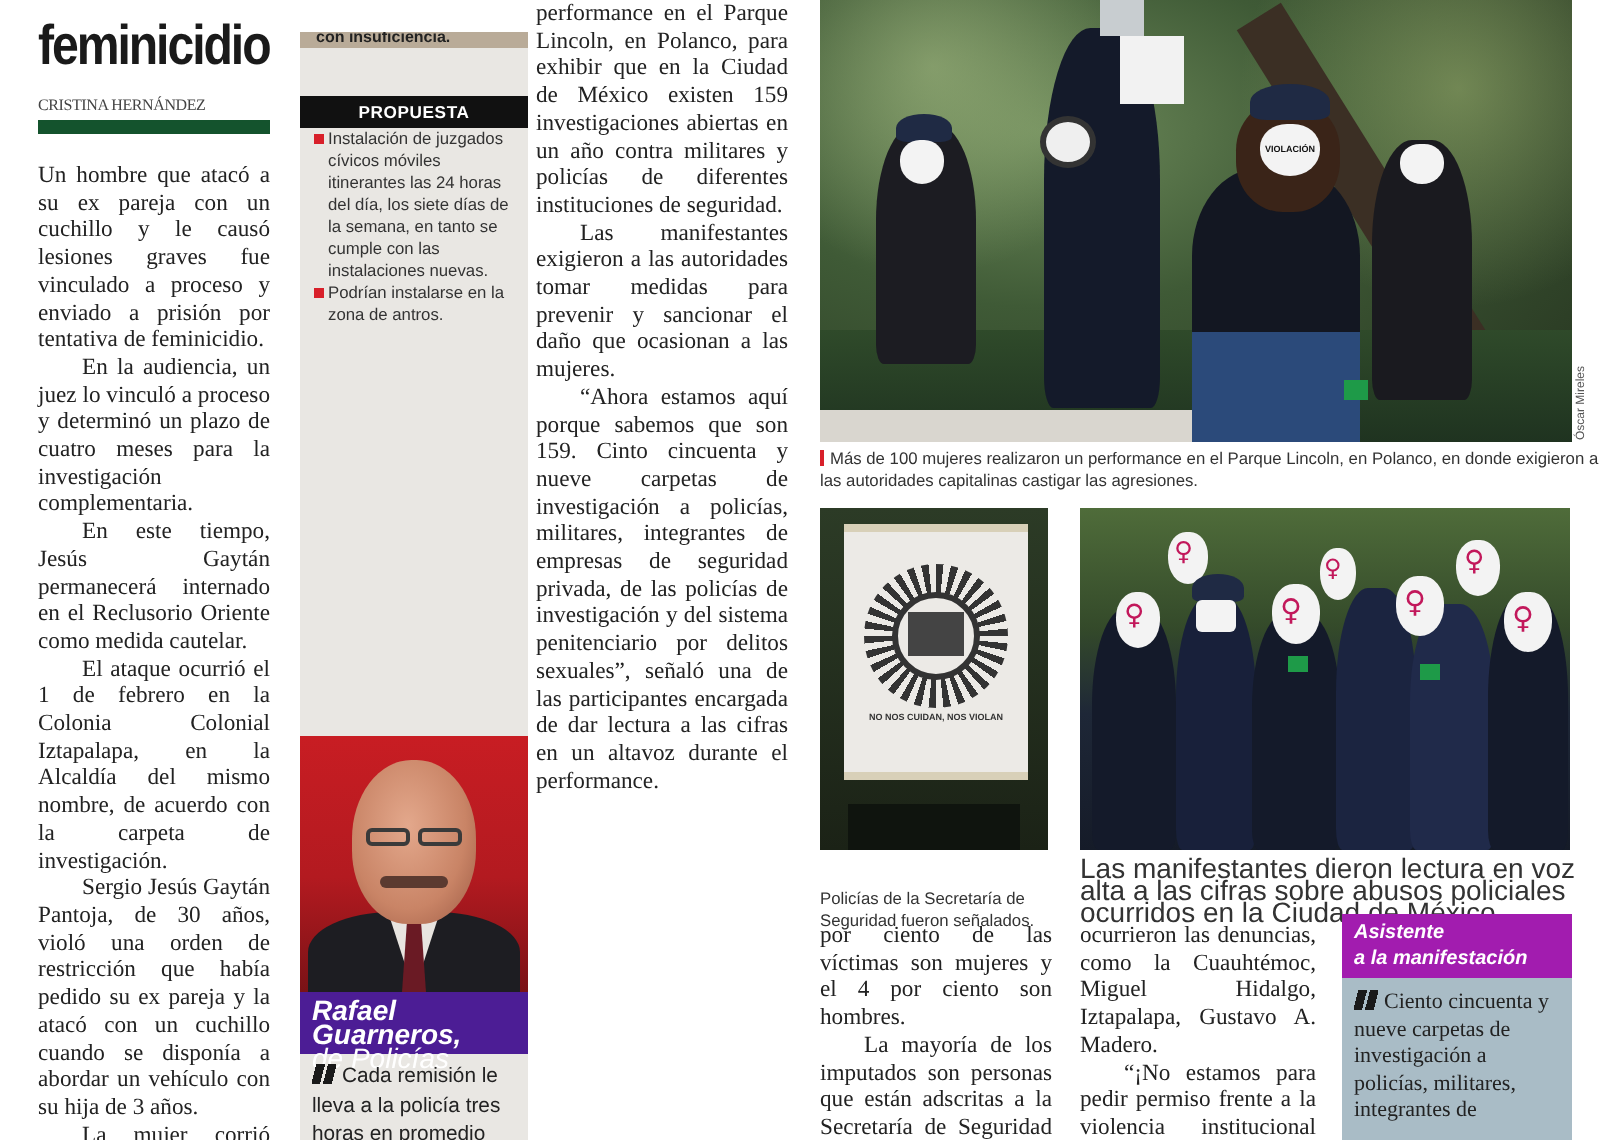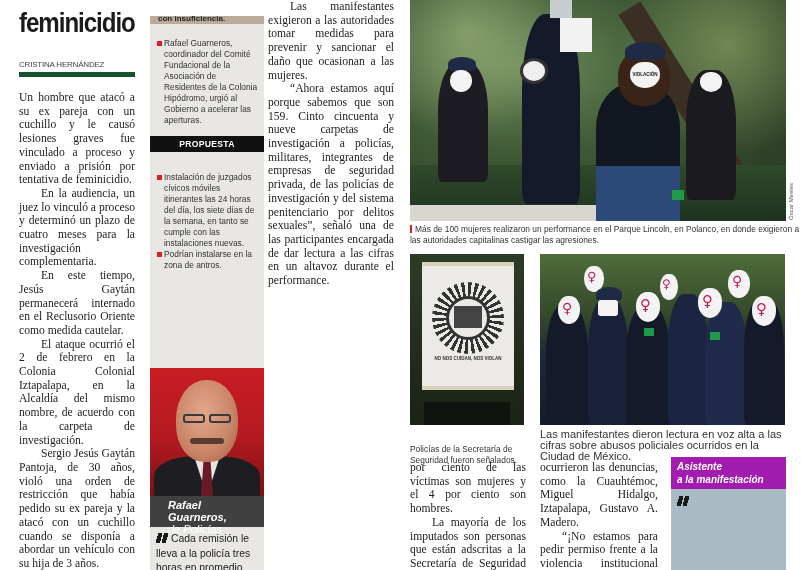--- a/index.html
+++ b/index.html
@@ -6,50 +6,50 @@
   html, body { width: 806px; height: 570px; overflow: hidden; background: #ffffff; }
   body { position: relative; font-family: "Liberation Serif", serif; color: #1f1f1f; }
 
   .serif-body { font-family: "Liberation Serif", serif; font-size: 11.6px; line-height: 13.7px; color: #222; text-align: justify; hyphens: manual; }
   .serif-body p { text-indent: 0; }
   .serif-body p.indent { text-indent: 22px; }
 
   
   #col1 { position: absolute; left: 19px; top: 0; width: 116px; }
   #headline { font-family: "Liberation Sans", sans-serif; font-weight: bold; font-size: 28px; letter-spacing: -1.2px; color: #1a1a1a; line-height: 34px; margin-top: 6px; transform: scaleX(0.86); transform-origin: left; white-space: nowrap; }
-  #byline { font-family: Liberation Sans, sans-serif; font-size: 8px; letter-spacing: -0.2px; color: #444; margin-top: 20px; padding-bottom: 3px; border-bottom: 5px solid #14532d; width: 116px; }
+  #byline { font-family: Liberation Serif, serif; font-size: 8px; letter-spacing: -0.2px; color: #444; margin-top: 8px; padding-bottom: 3px; border-bottom: 7px solid #14532d; width: 116px; }
   #col1 .serif-body { margin-top: 14px; }
 
   
   #col2 { position: absolute; left: 150px; top: 16px; width: 114px; background: #e9e7e3; height: 570px; }
   #sidebar-head-tail { background: #b9ab98; height: 8px; font-family: "Liberation Sans", sans-serif; font-size: 8px; color: #222; line-height: 6px; padding-left: 8px; overflow: hidden; font-weight: bold; }
   .bullets { list-style: none; padding: 14px 6px 0 8px; font-family: "Liberation Sans", sans-serif; font-size: 8.4px; line-height: 11px; color: #333; }
   .bullets li { position: relative; padding-left: 6px; margin-bottom: 0; }
   .bullets li .sq { position: absolute; left: -1px; top: 3px; width: 5px; height: 5px; background: #d8202a; }
   #propuesta-bar { margin-top: 10px; background: #111; color: #fff; font-family: "Liberation Sans", sans-serif; font-weight: bold; font-size: 8.6px; text-align: center; height: 16px; line-height: 16px; letter-spacing: 0.3px; }
   #portrait { position: absolute; left: 0; top: 352px; width: 114px; height: 128px; background: linear-gradient(180deg, #c81d23 0%, #b31a20 55%, #7a1216 100%); overflow: hidden; }
-  #portrait-caption { position: absolute; left: 0; top: 480px; width: 114px; height: 31px; background: #404040; padding: 3px 18px; font-family: "Liberation Sans", sans-serif; color: #fff; font-size: 11px; line-height: 12px; font-style: italic; }
+  #portrait-caption { position: absolute; left: 0; top: 480px; width: 114px; height: 31px; background: #4c1d95; padding: 3px 6px; font-family: "Liberation Sans", sans-serif; color: #fff; font-size: 14px; line-height: 12px; font-style: italic; }
   #portrait-caption .name { font-weight: bold; }
   #quote1 { position: absolute; left: 0; top: 511px; width: 114px; height: 59px; padding: 5px 6px; font-family: "Liberation Sans", sans-serif; font-size: 10.4px; line-height: 14.5px; color: #222; }
   .qmark { display: inline-block; width: 12px; height: 10px; margin-right: 3px; vertical-align: -1px; background: linear-gradient(105deg, transparent 15%, #1a1a1a 15%, #1a1a1a 45%, transparent 45%, transparent 55%, #1a1a1a 55%, #1a1a1a 85%, transparent 85%); }
 
   
   #col3 { position: absolute; left: 268px; top: 0; width: 126px; }
 
   
   .photo { position: absolute; overflow: hidden; }
   #photo-main { left: 410px; top: 0; width: 376px; height: 221px; background: radial-gradient(ellipse at 30% 30%, #6d8a5a 0%, #3f5a36 40%, #25331f 100%); }
   #photo-credit { position: absolute; left: 788px; top: 160px; width: 10px; height: 60px; font-family: "Liberation Sans", sans-serif; font-size: 6px; color: #555; writing-mode: vertical-rl; transform: rotate(180deg); white-space: nowrap; }
   #caption-main { position: absolute; left: 410px; top: 224px; width: 390px; font-family: "Liberation Sans", sans-serif; font-size: 8.4px; line-height: 11px; color: #333; }
   .red-bar { display: inline-block; width: 2px; height: 8px; background: #d8202a; margin-right: 3px; vertical-align: -1px; }
 
   #photo-sign { left: 410px; top: 254px; width: 114px; height: 171px; background: linear-gradient(180deg, #2c3b26 0%, #1b2216 100%); }
   #photo-group { left: 540px; top: 254px; width: 245px; height: 171px; background: linear-gradient(180deg, #4f6c3a 0%, #344a2a 35%, #1e2737 60%, #151b28 100%); }
   #caption-sign { position: absolute; left: 410px; top: 444px; width: 118px; font-family: "Liberation Sans", sans-serif; font-size: 8.4px; line-height: 11px; color: #333; }
-  #caption-group { position: absolute; left: 540px; top: 429px; width: 250px; font-family: "Liberation Sans", sans-serif; font-size: 11px; line-height: 11px; color: #333; }
+  #caption-group { position: absolute; left: 540px; top: 429px; width: 250px; font-family: "Liberation Sans", sans-serif; font-size: 14px; line-height: 11px; color: #333; }
 
   #col4 { position: absolute; left: 410px; top: 461px; width: 116px; }
   #col5 { position: absolute; left: 540px; top: 461px; width: 118px; }
 
   #box2 { position: absolute; left: 671px; top: 457px; width: 115px; height: 113px; background: #a9bcc6; }
   #box2-head { background: #a21caf; color: #fff; font-family: "Liberation Sans", sans-serif; font-weight: bold; font-style: italic; font-size: 10px; line-height: 13px; padding: 3px 6px; }
   #box2-quote { padding: 6px 6px; font-family: "Liberation Serif", serif; font-size: 11px; line-height: 13.5px; color: #222; }
 
   
   .fig { position: absolute; border-radius: 40% 40% 8% 8%; background: #141a2a; }
@@ -60,34 +60,33 @@
 </head>
 <body>
 
 <div id="col1">
   <h1 id="headline">feminicidio</h1>
   <div id="byline">CRISTINA HERNÁNDEZ</div>
   <div class="serif-body">
     <p>Un hombre que atacó a su ex pareja con un cuchillo y le causó lesiones graves fue vinculado a proceso y enviado a prisión por tentativa de feminicidio.</p>
     <p class="indent">En la audiencia, un juez lo vinculó a proceso y determinó un plazo de cuatro meses para la investigación complementaria.</p>
     <p class="indent">En este tiempo, Jesús Gaytán permanecerá internado en el Reclusorio Oriente como medida cautelar.</p>
-    <p class="indent">El ataque ocurrió el 2 de febrero en la Colonia Colonial Iztapalapa, en la Alcaldía del mismo nombre, de acuerdo con la carpeta de investigación.</p>
+    <p class="indent">El ataque ocurrió el 1 de febrero en la Colonia Colonial Iztapalapa, en la Alcaldía del mismo nombre, de acuerdo con la carpeta de investigación.</p>
     <p class="indent">Sergio Jesús Gaytán Pantoja, de 30 años, violó una orden de restricción que había pedido su ex pareja y la atacó con un cuchillo cuando se disponía a abordar un vehículo con su hija de 3 años.</p>
     <p class="indent">La mujer corrió para escapar, pero fue atacada en diversas ocasiones.</p>
 
   </div>
 </div>
 
 <div id="col2">
   <div id="sidebar-head-tail">con insuficiencia.</div>
   <ul class="bullets">
-    <li><span class="sq"></span><span>Rafael Guarneros, coordinador del Comité Fundacional de la Asociación de Residentes de la Colonia Hipódromo, urgió al Gobierno a acelerar las aperturas.</span></li>
   </ul>
   <div id="propuesta-bar">PROPUESTA</div>
-  <ul class="bullets" style="padding-top:20px">
+  <ul class="bullets" style="padding-top:0">
     <li><span class="sq"></span><span>Instalación de juzgados cívicos móviles itinerantes las 24 horas del día, los siete días de la semana, en tanto se cumple con las instalaciones nuevas.</span></li>
     <li><span class="sq"></span><span>Podrían instalarse en la zona de antros.</span></li>
   </ul>
 
   <div id="portrait">
 
     <div style="position:absolute;left:4px;top:88px;width:106px;height:50px;background:#1d1d22;border-radius:40% 40% 0 0;"></div>
     <div style="position:absolute;left:44px;top:88px;width:26px;height:40px;background:#e8e4e0;clip-path:polygon(0 0,100% 0,50% 100%);"></div>
     <div style="position:absolute;left:51px;top:94px;width:12px;height:34px;background:#6a1a24;clip-path:polygon(20% 0,80% 0,100% 100%,0 100%);"></div>
 
@@ -99,20 +98,21 @@
   <div id="portrait-caption">
     <div class="name">Rafael Guarneros,</div>
     <div>de Policías</div>
   </div>
   <div id="quote1">
     <span class="qmark"></span><span>Cada remisión le lleva a la policía tres horas en promedio (...),</span>
   </div>
 </div>
 
 <div id="col3" class="serif-body">
+  <p>performance en el Parque Lincoln, en Polanco, para exhibir que en la Ciudad de México existen 159 investigaciones abiertas en un año contra militares y policías de diferentes instituciones de seguridad.</p>
   <p class="indent">Las manifestantes exigieron a las autoridades tomar medidas para prevenir y sancionar el daño que ocasionan a las mujeres.</p>
   <p class="indent">“Ahora estamos aquí porque sabemos que son 159. Cinto cincuenta y nueve carpetas de investigación a policías, militares, integrantes de empresas de seguridad privada, de las policías de investigación y del sistema penitenciario por delitos sexuales”, señaló una de las participantes encargada de dar lectura a las cifras en un altavoz durante el performance.</p>
 
 </div>
 
 <div id="photo-main" class="photo">
   <div style="position:absolute;left:0;top:0;width:376px;height:221px;background:radial-gradient(circle at 85% 20%, rgba(170,190,120,.5) 0%, transparent 30%), radial-gradient(circle at 15% 15%, rgba(190,210,150,.45) 0%, transparent 28%);"></div>
   <div style="position:absolute;left:270px;top:-10px;width:26px;height:240px;background:#3b2f24;transform:rotate(-32deg);"></div>
   <div style="position:absolute;left:0;top:165px;width:376px;height:56px;background:linear-gradient(180deg,#2f4a2a,#1f3320);"></div>
   <div style="position:absolute;left:0;top:205px;width:200px;height:16px;background:#d9d6cf;"></div>
@@ -192,15 +192,15 @@
   <p class="indent">“¡No estamos para pedir permiso frente a la violencia institucional machista! ¡No estamos para pedir permiso!”, expresaron.</p>
 
 </div>
 
 <div id="box2">
   <div id="box2-head">
     <div>Asistente</div>
     <div>a la manifestación</div>
   </div>
   <div id="box2-quote">
-    <span class="qmark"></span>
+    <span class="qmark"></span><span>Ciento cincuenta y nueve carpetas de investigación a policías, militares, integrantes de</span>
   </div>
 </div>
 
 </body></html>

